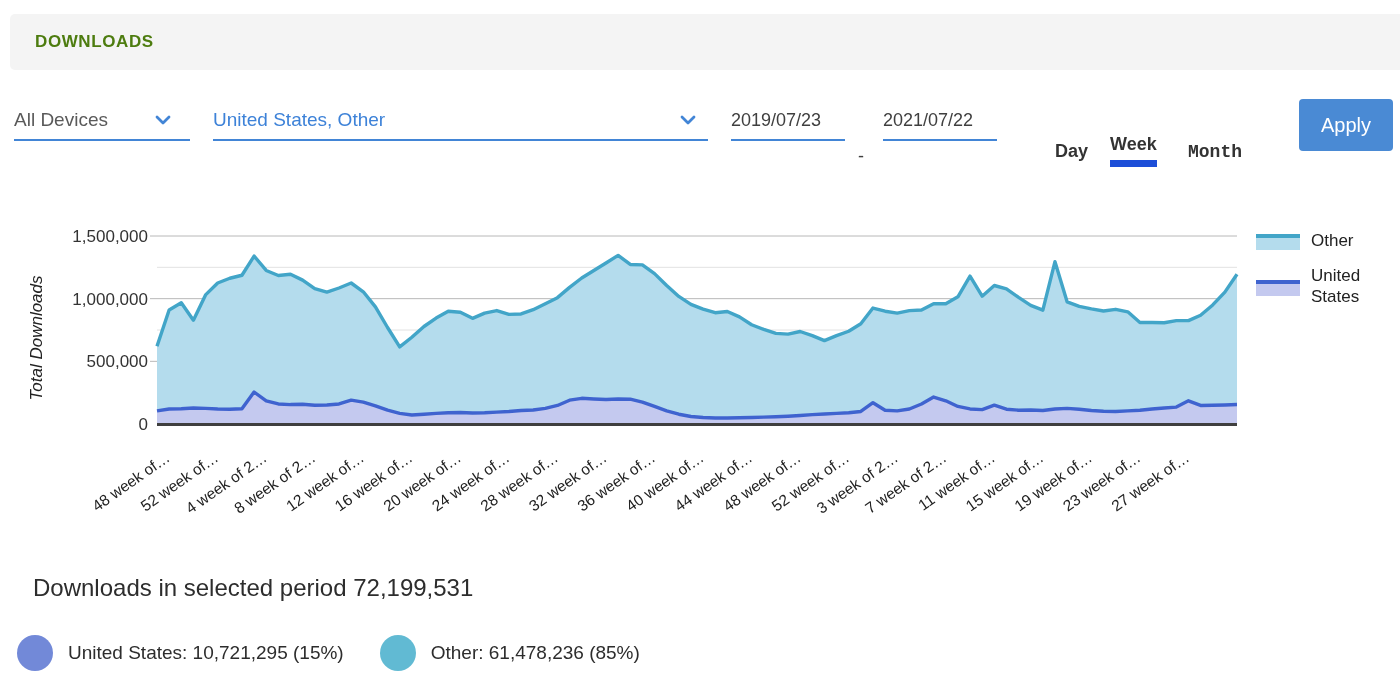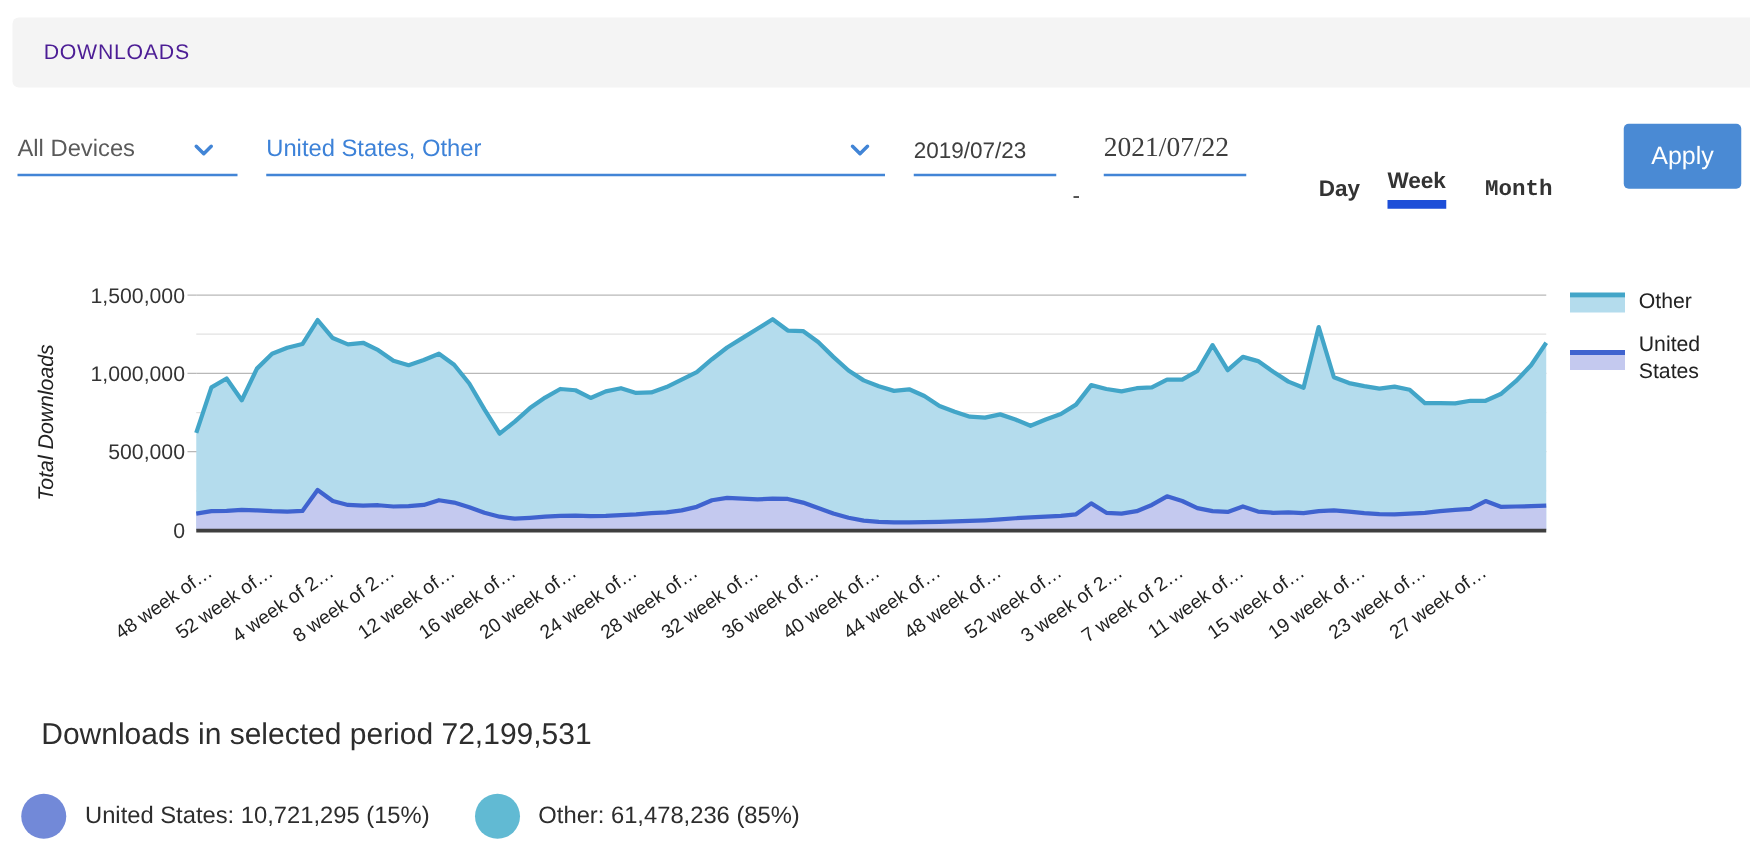--- a/index.html
+++ b/index.html
@@ -26,23 +26,23 @@
     background: #f4f4f4;
     border-radius: 5px 0 0 5px;
     box-sizing: border-box;
   }
   #panel-header .title {
     position: absolute;
     left: 25px;
     top: 50%;
     transform: translateY(-50%);
     font-size: 17px;
-    font-weight: normal;
+    font-weight: bold;
     letter-spacing: 0.6px;
-    color: #4c1d95;
+    color: #4d7c0f;
   }
 
   
   #toolbar {
     position: absolute;
     left: 0;
     top: 95px;
     width: 1400px;
     height: 80px;
   }
@@ -71,21 +71,21 @@
   #device-select .val { color: #5a5a5a; text-align: right; }
   #device-select .chev { left: 140px; }
 
   #country-select { left: 213px; top: 0; width: 495px; }
   #country-select .val { color: #3d82d8; }
   #country-select .chev { left: 466px; }
 
   #date-start { left: 731px; top: 0; width: 114px; }
   #date-start .val { color: #3f3f3f; font-size: 18px; }
   #date-end { left: 883px; top: 0; width: 114px; }
-  #date-end .val { color: #3f3f3f; font-size: 22px; font-family: Liberation Serif, serif; }
+  #date-end .val { color: #3f3f3f; font-size: 18px; }
 
   #date-sep {
     position: absolute;
     left: 858px;
     bottom: 8px;
     font-size: 18px;
     color: #3f3f3f;
   }
 
   #granularity {

